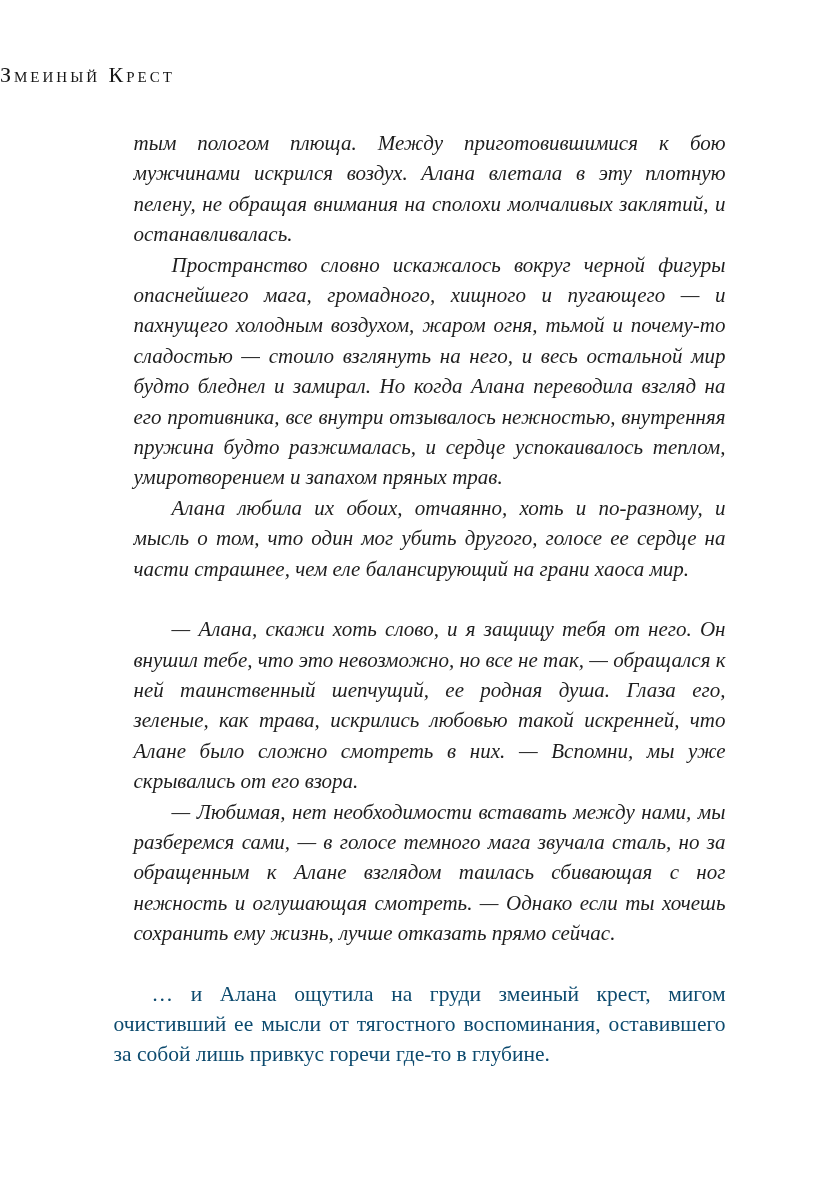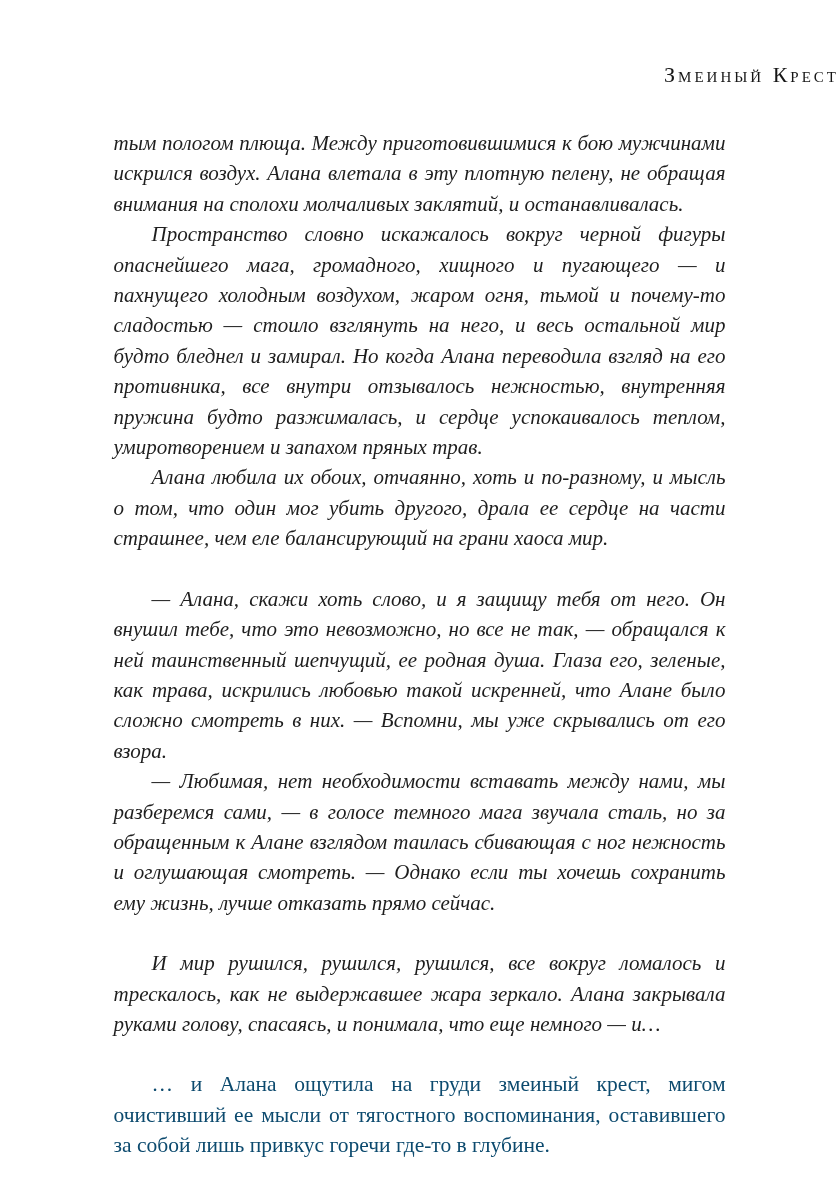--- a/index.html
+++ b/index.html
@@ -13,39 +13,40 @@
   .page {
     position: relative;
     width: 839px;
     height: 1190px;
     margin: 0 auto;
     background: #ffffff;
     overflow: hidden;
   }
   .running-header {
     padding-top: 62px;
-    text-align: right;
+    text-align: left;
     font-variant: small-caps;
     font-size: 22px;
     letter-spacing: 3px;
     color: #161616;
     font-weight: 400;
   }
   .text-block {
     margin: 40px auto 0 auto;
     width: 612px;
   }
   .para {
     font-size: 21px;
     line-height: 30.4px;
     text-align: justify;
     color: #1e1e1e;
   }
   .italic {
     font-style: italic;
+    margin-left: 20px;
   }
   .indent {
     text-indent: 38px;
     font-style: italic;
   }
   .no-indent {
     text-indent: 0;
   }
   .gap {
     margin-top: 30px;
@@ -62,25 +63,24 @@
 <div class="page">
 
   <div class="running-header">Змеиный Крест</div>
 
   <div class="text-block">
 
     <p class="para italic no-indent">тым пологом плюща. Между приготовившимися к бою мужчинами искрился воздух. Алана влетала в эту плотную пелену, не обращая внимания на сполохи молчаливых заклятий, и останавливалась.</p>
 
     <p class="para italic indent">Пространство словно искажалось вокруг черной фигуры опаснейшего мага, громадного, хищного и пугающего — и пахнущего холодным воздухом, жаром огня, тьмой и почему-то сладостью — стоило взглянуть на него, и весь остальной мир будто бледнел и замирал. Но когда Алана переводила взгляд на его противника, все внутри отзывалось нежностью, внутренняя пружина будто разжималась, и сердце успокаивалось теплом, умиротворением и запахом пряных трав.</p>
 
-    <p class="para italic indent">Алана любила их обоих, отчаянно, хоть и по-разному, и мысль о том, что один мог убить другого, драла ее сердце на части страшнее, чем еле балансирующий на грани хаоса мир.</p>
+    <p class="para italic indent">Алана любила их обоих, отчаянно, хоть и по-разному, и мысль о том, что один мог убить другого, голосе ее сердце на части страшнее, чем еле балансирующий на грани хаоса мир.</p>
 
     <p class="para italic indent gap">— Алана, скажи хоть слово, и я защищу тебя от него. Он внушил тебе, что это невозможно, но все не так, — обращался к ней таинственный шепчущий, ее родная душа. Глаза его, зеленые, как трава, искрились любовью такой искренней, что Алане было сложно смотреть в них. — Вспомни, мы уже скрывались от его взора.</p>
 
     <p class="para italic indent">— Любимая, нет необходимости вставать между нами, мы разберемся сами, — в голосе темного мага звучала сталь, но за обращенным к Алане взглядом таилась сбивающая с ног нежность и оглушающая смотреть. — Однако если ты хочешь сохранить ему жизнь, лучше отказать прямо сейчас.</p>
 
-    <p class="para italic indent gap">И мир рушился, рушился, рушился, все вокруг ломалось и трескалось, как не выдержавшее жара зеркало. Алана закрывала руками голову, спасаясь, и понимала, что еще немного — и…</p>
 
     <p class="para upright indent gap">… и Алана ощутила на груди змеиный крест, мигом очистивший ее мысли от тягостного воспоминания, оставившего за собой лишь привкус горечи где-то в глубине.</p>
 
   </div>
 
 </div>
 
 </body></html>

